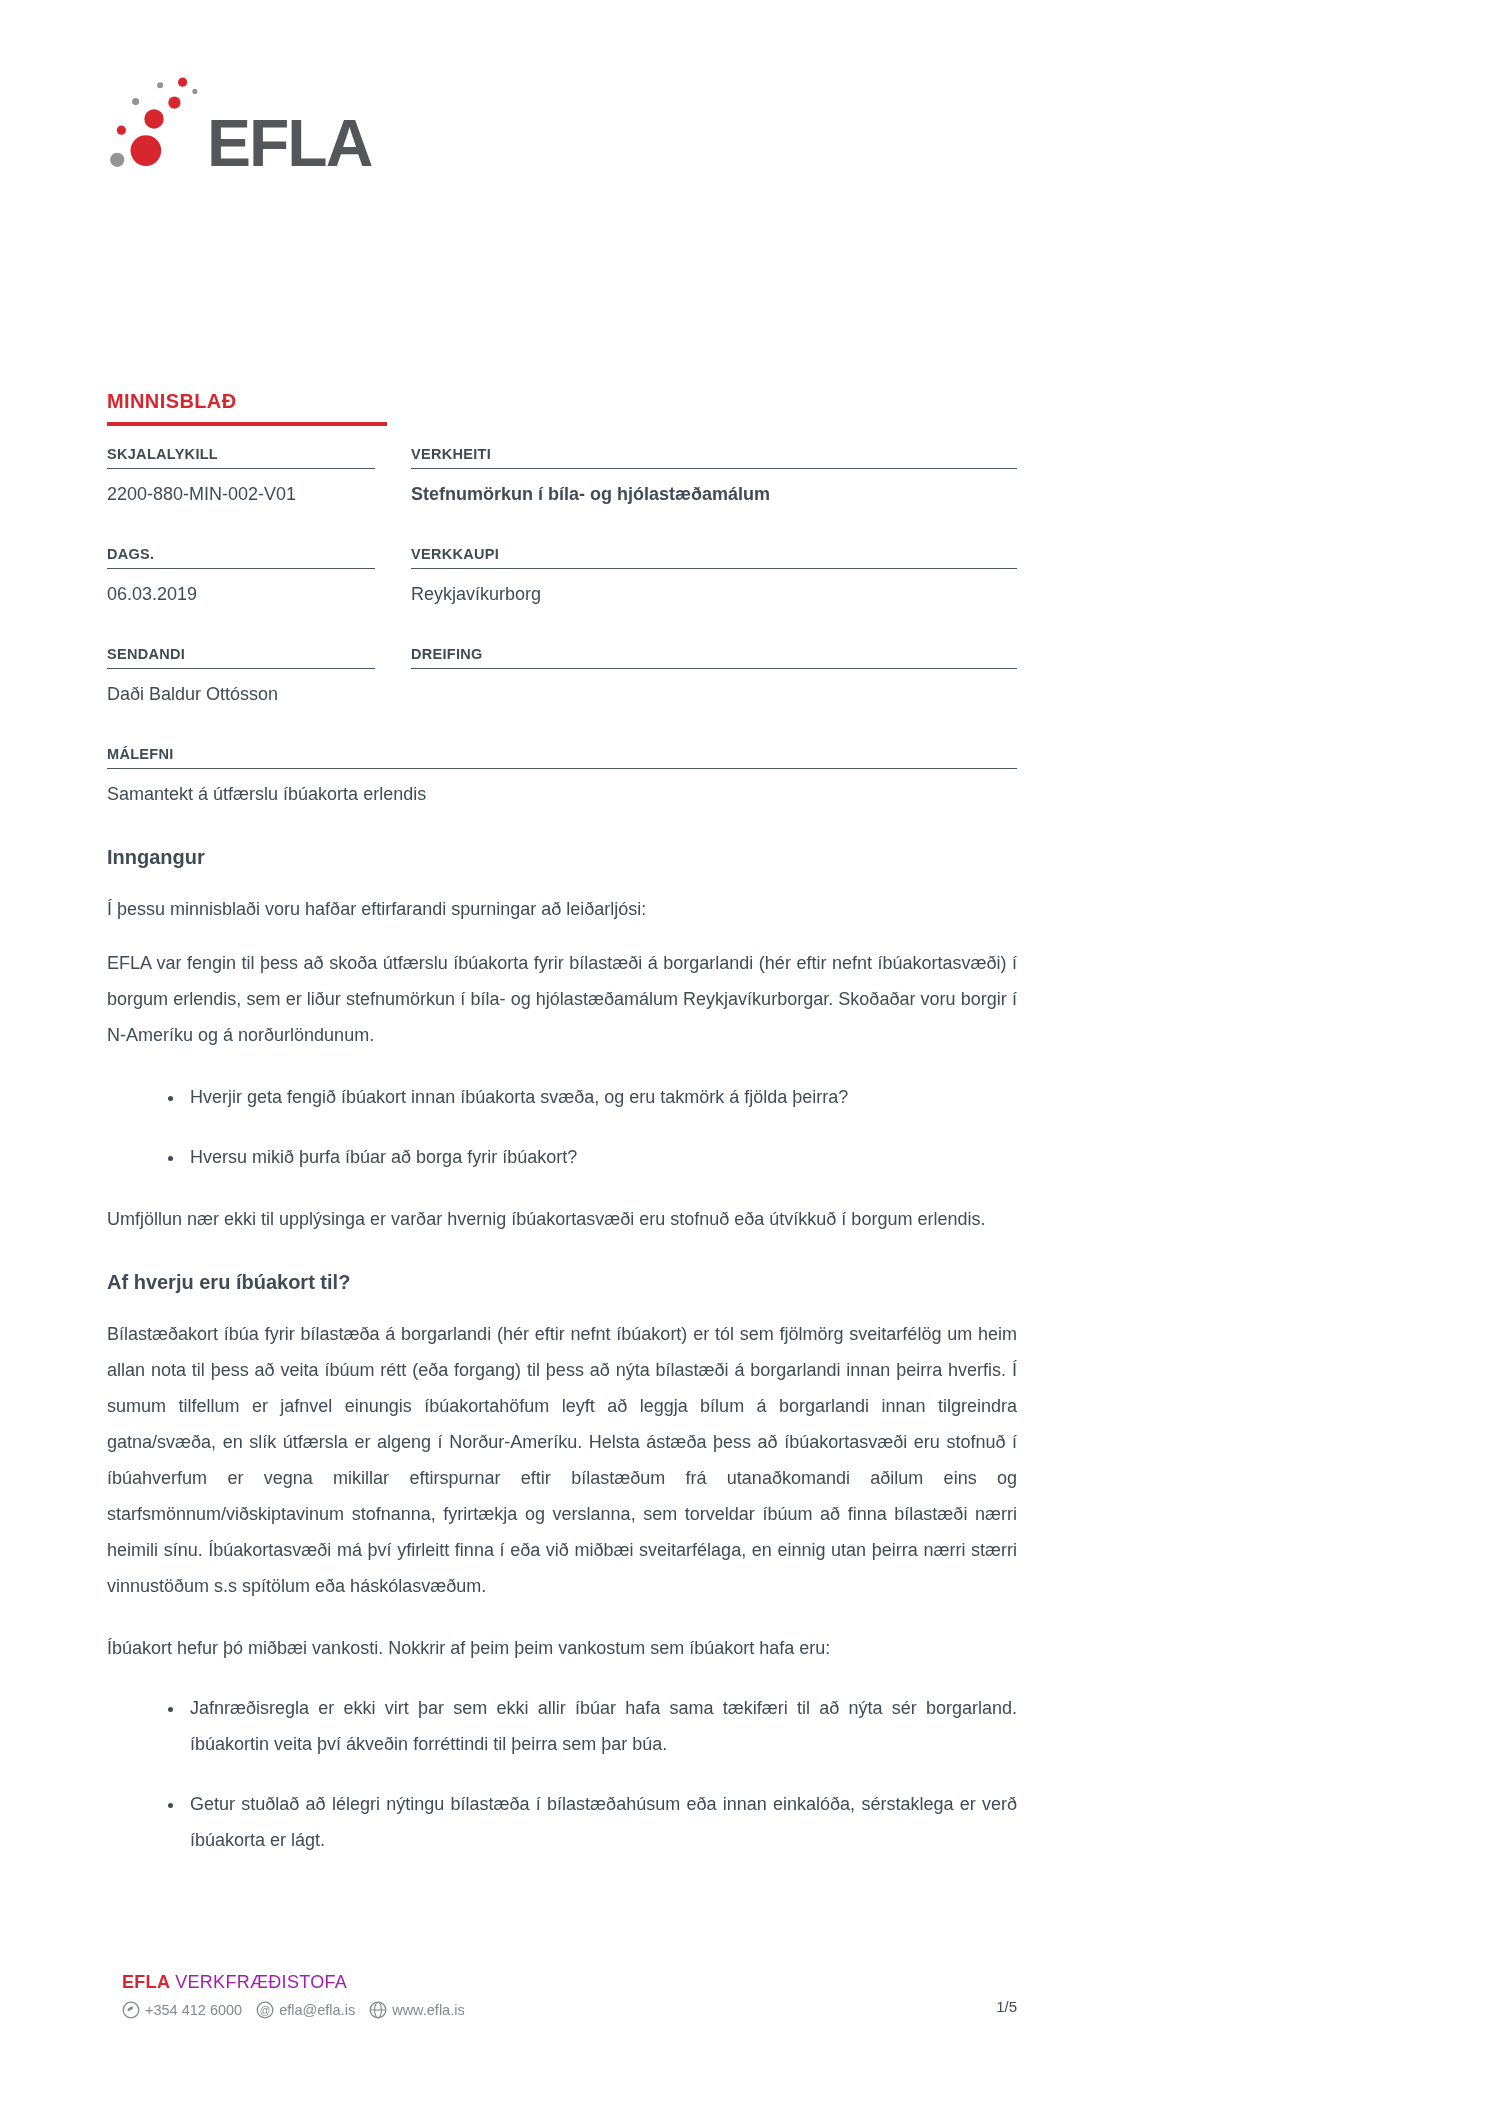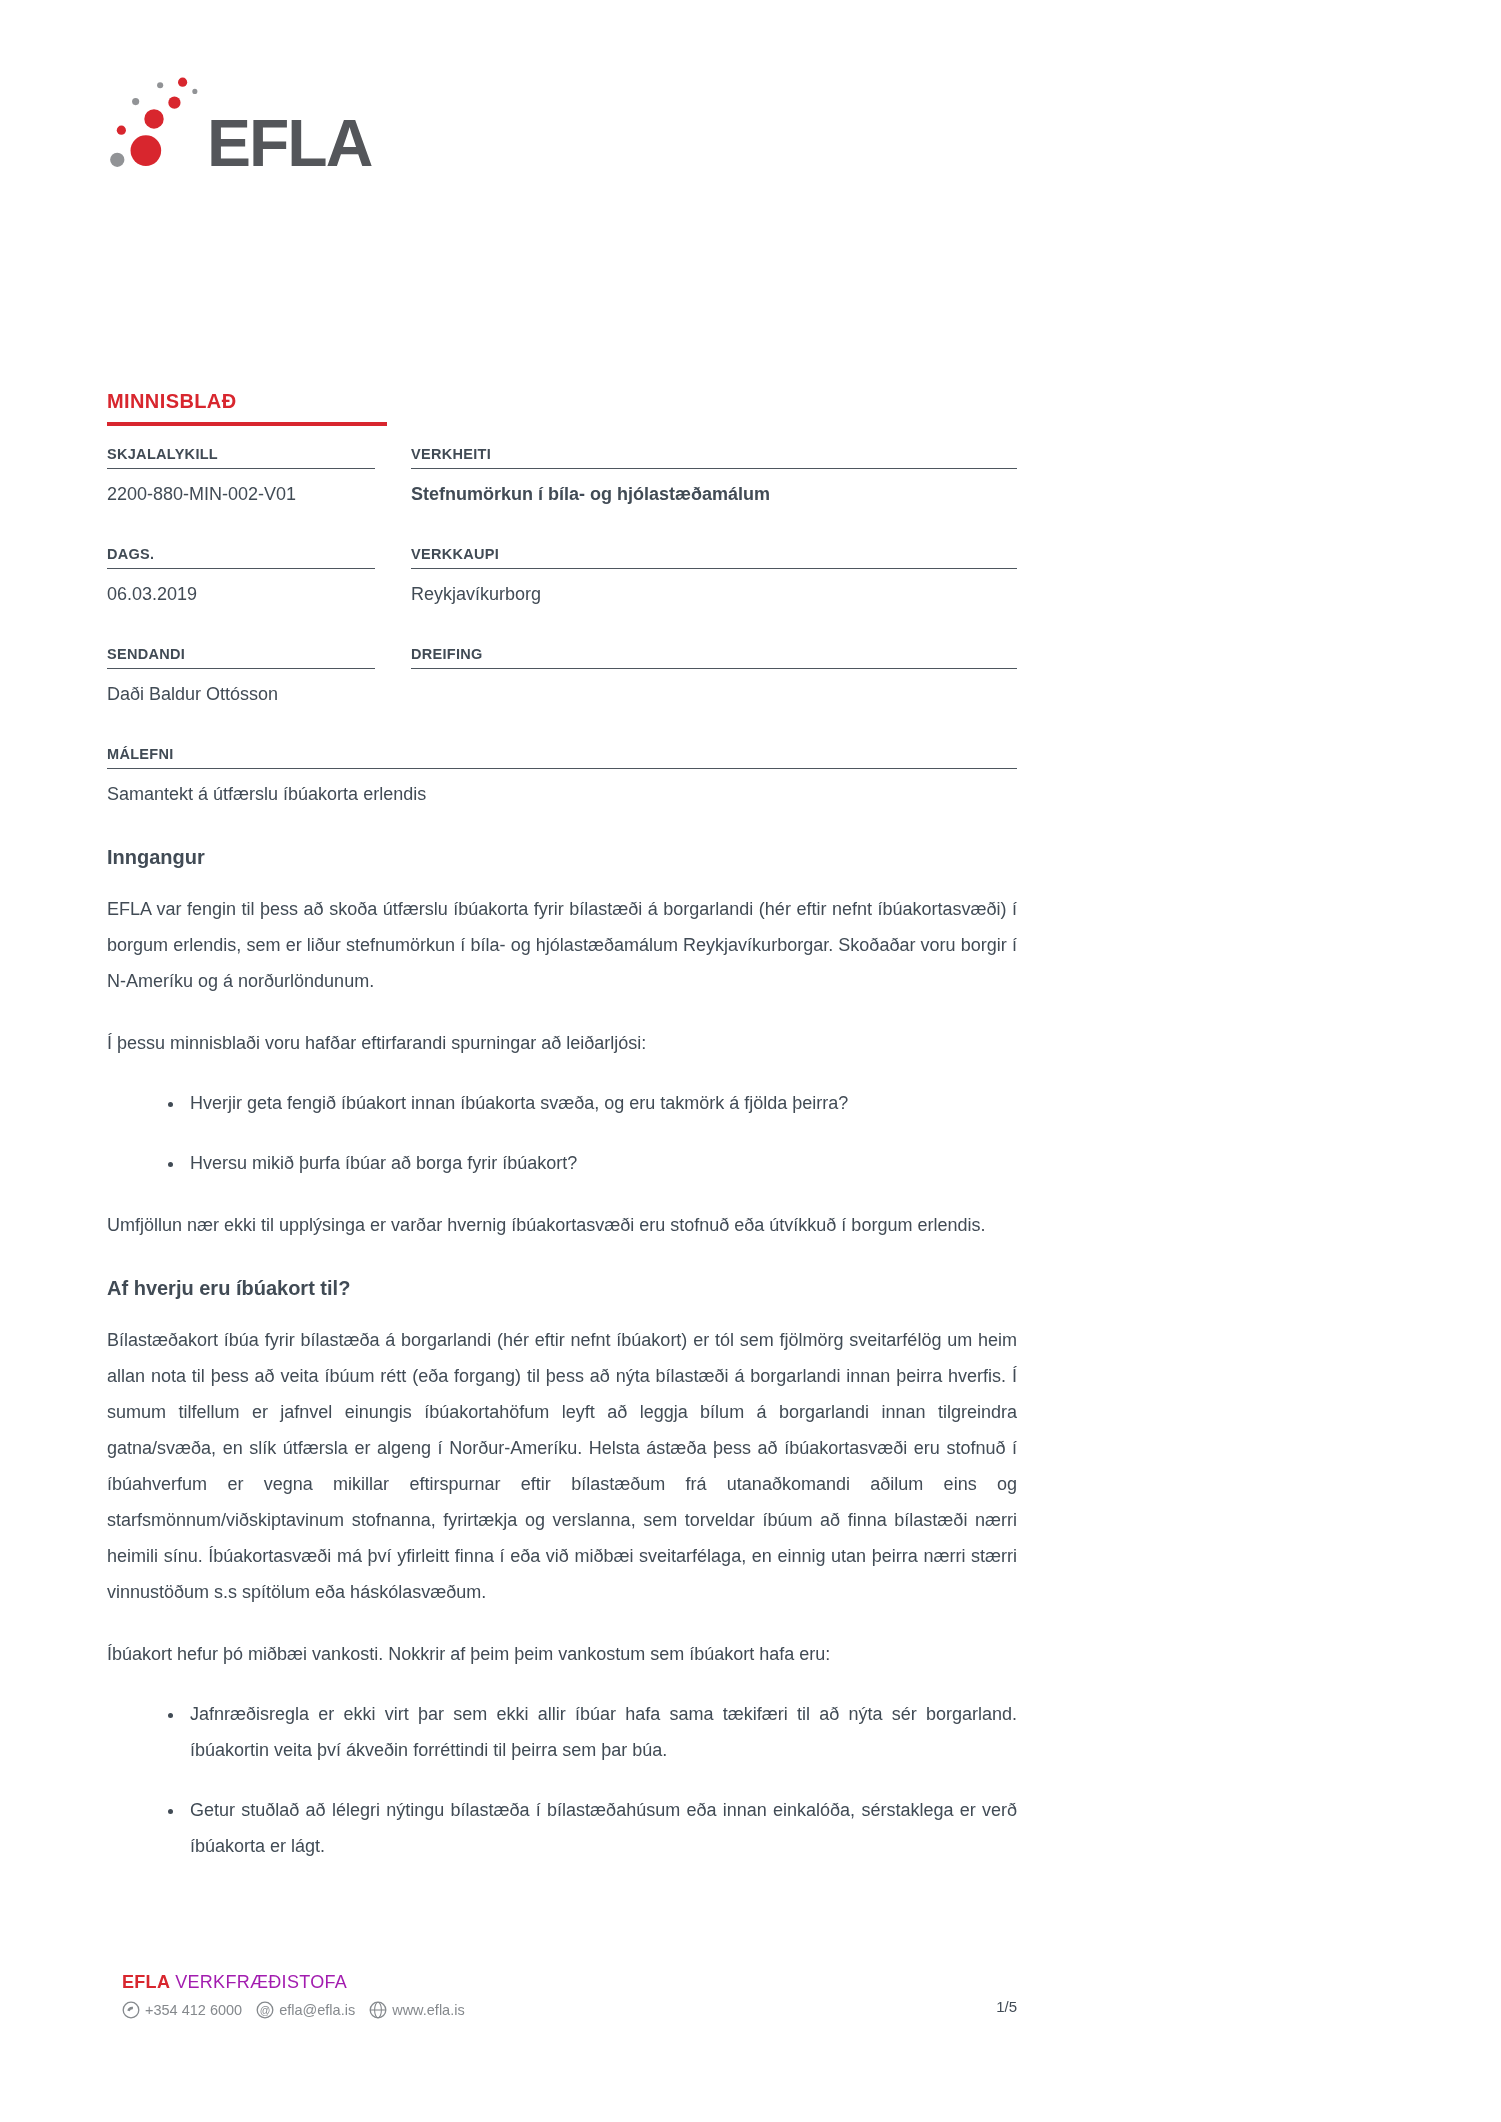--- a/index.html
+++ b/index.html
@@ -178,22 +178,22 @@
         </div>
       </div>
 
       <div class="field full">
         <div class="flabel">MÁLEFNI</div>
         <div class="fvalue">Samantekt á útfærslu íbúakorta erlendis</div>
       </div>
     </div>
 
     <h2 class="body-h first">Inngangur</h2>
+    <p class="body-p tight">Í þessu minnisblaði voru hafðar eftirfarandi spurningar að leiðarljósi:</p>
     <p class="body-p">EFLA var fengin til þess að skoða útfærslu íbúakorta fyrir bílastæði á borgarlandi (hér eftir nefnt íbúakortasvæði) í borgum erlendis, sem er liður stefnumörkun í bíla- og hjólastæðamálum Reykjavíkurborgar. Skoðaðar voru borgir í N-Ameríku og á norðurlöndunum.</p>
-    <p class="body-p tight">Í þessu minnisblaði voru hafðar eftirfarandi spurningar að leiðarljósi:</p>
     <ul class="body-ul">
       <li>Hverjir geta fengið íbúakort innan íbúakorta svæða, og eru takmörk á fjölda þeirra?</li>
       <li>Hversu mikið þurfa íbúar að borga fyrir íbúakort?</li>
     </ul>
     <p class="body-p">Umfjöllun nær ekki til upplýsinga er varðar hvernig íbúakortasvæði eru stofnuð eða útvíkkuð í borgum erlendis.</p>
 
     <h2 class="body-h second">Af hverju eru íbúakort til?</h2>
     <p class="body-p">Bílastæðakort íbúa fyrir bílastæða á borgarlandi (hér eftir nefnt íbúakort) er tól sem fjölmörg sveitarfélög um heim allan nota til þess að veita íbúum rétt (eða forgang) til þess að nýta bílastæði á borgarlandi innan þeirra hverfis. Í sumum tilfellum er jafnvel einungis íbúakortahöfum leyft að leggja bílum á borgarlandi innan tilgreindra gatna/svæða, en slík útfærsla er algeng í Norður-Ameríku. Helsta ástæða þess að íbúakortasvæði eru stofnuð í íbúahverfum er vegna mikillar eftirspurnar eftir bílastæðum frá utanaðkomandi aðilum eins og starfsmönnum/viðskiptavinum stofnanna, fyrirtækja og verslanna, sem torveldar íbúum að finna bílastæði nærri heimili sínu. Íbúakortasvæði má því yfirleitt finna í eða við miðbæi sveitarfélaga, en einnig utan þeirra nærri stærri vinnustöðum s.s spítölum eða háskólasvæðum.</p>
     <p class="body-p tight">Íbúakort hefur þó miðbæi vankosti. Nokkrir af þeim þeim vankostum sem íbúakort hafa eru:</p>
     <ul class="body-ul">

